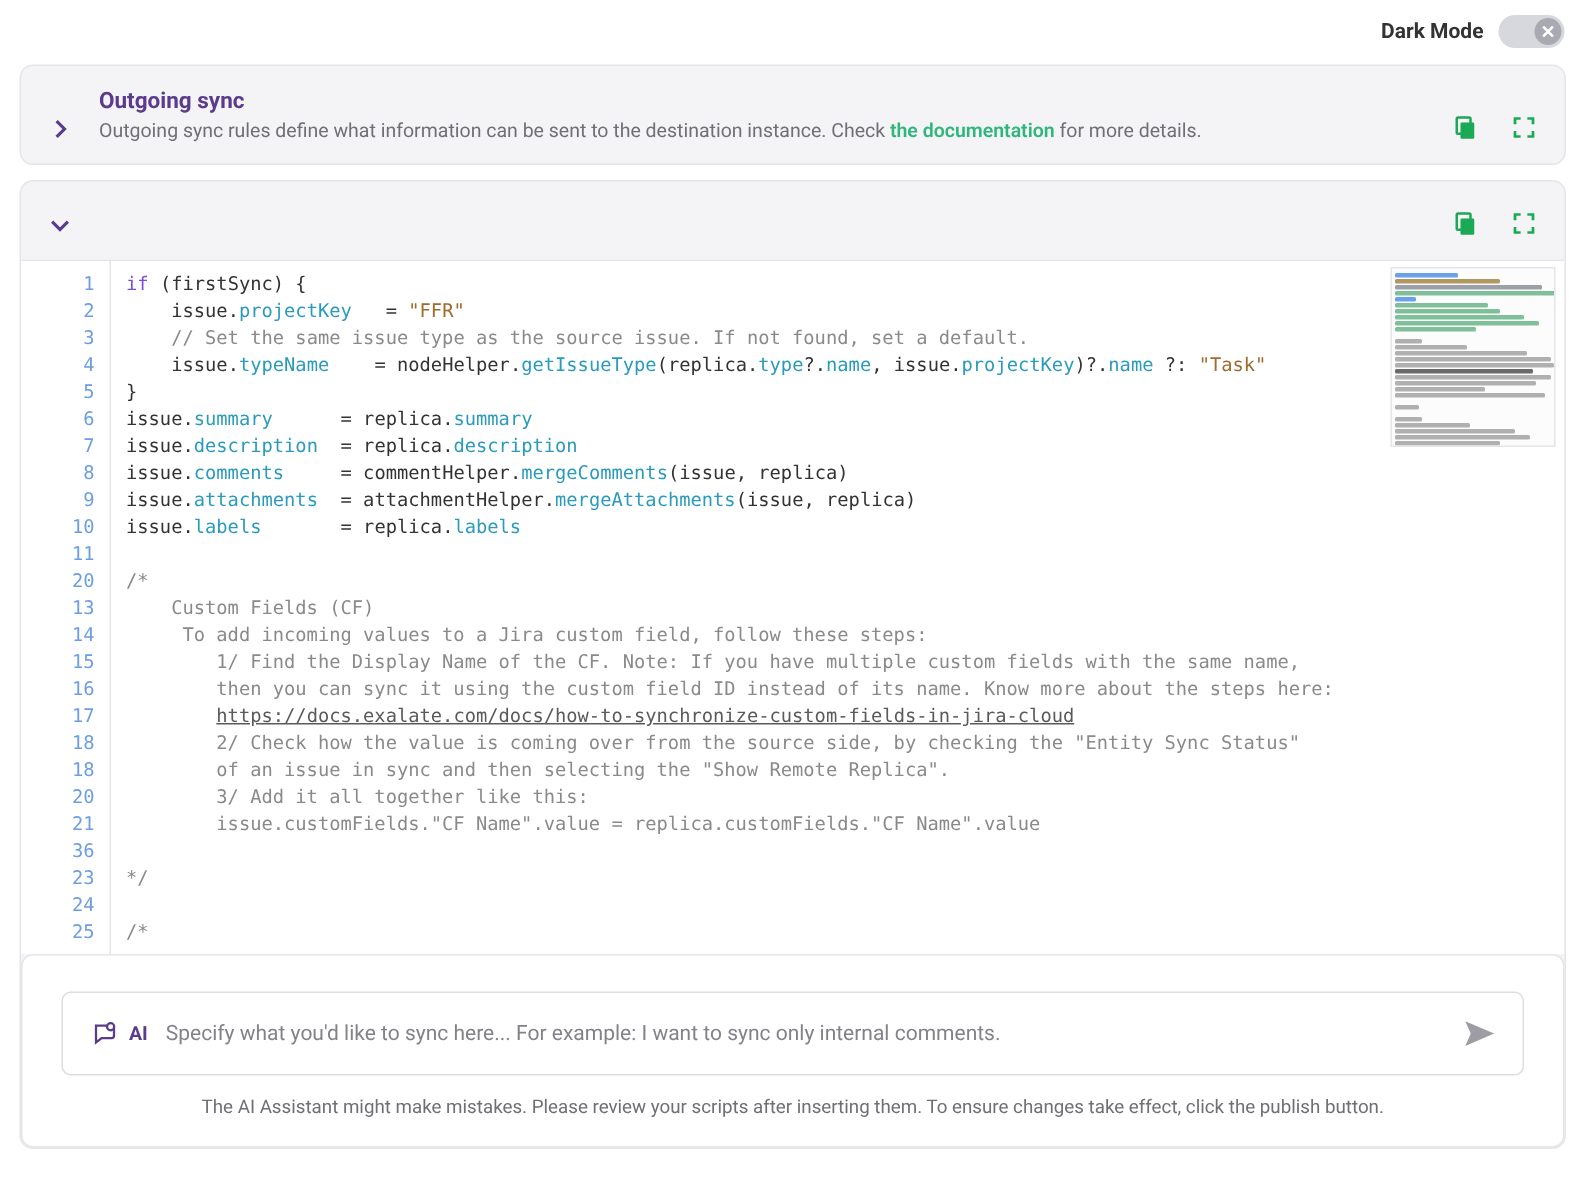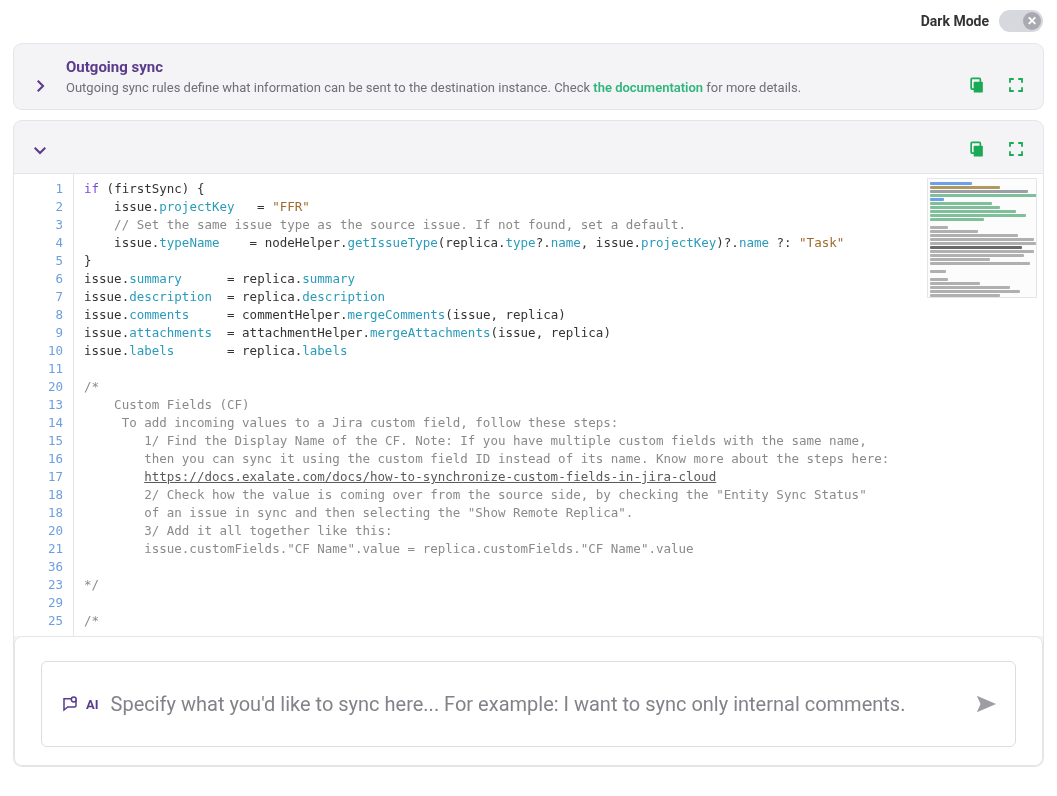--- a/index.html
+++ b/index.html
@@ -83,25 +83,25 @@
     border:1px solid var(--border);background:#fcfcfd;padding:2px;
     overflow:hidden;
   }
   .minimap .mline{height:3px;margin:1px 0;border-radius:1px;}
   
   .ai-panel{
     border:1px solid var(--border);border-radius:8px;margin-top:0;padding:24px 26px 18px 26px;
     background:#fff;
   }
   .ai-box{
-    border:1px solid #ddd;border-radius:6px;padding:30px 18px;display:flex;align-items:center;gap:12px;
+    border:1px solid #ddd;border-radius:6px;padding:16px 18px;display:flex;align-items:center;gap:12px;
   }
   .ai-badge{display:flex;align-items:center;gap:6px;color:var(--purple);font-weight:700;}
   .ai-badge svg{width:20px;height:18px;}
-  .ai-placeholder{color:#828289;font-size:20px;flex:1;}
+  .ai-placeholder{color:#828289;font-size:14px;flex:1;}
   .ai-send{color:#9d9da3;}
   .ai-send svg{width:22px;height:22px;display:block;}
   .ai-note{text-align:center;color:#6f6f75;font-size:12.5px;margin-top:14px;}
 </style>
 </head>
 <body>
 
 <div class="topbar">
   <span class="dark-label">Dark Mode</span>
   <div class="toggle">
@@ -188,21 +188,21 @@
         <div class="ln">14</div>
         <div class="ln">15</div>
         <div class="ln">16</div>
         <div class="ln">17</div>
         <div class="ln">18</div>
         <div class="ln">18</div>
         <div class="ln">20</div>
         <div class="ln">21</div>
         <div class="ln">36</div>
         <div class="ln">23</div>
-        <div class="ln">29</div>
+        <div class="ln">24</div>
         <div class="ln">25</div>
       </div>
     <div class="code" id="code"><div class="line"><span class="tok-kw">if</span><span class="tok-op"> (</span><span class="tok-id">firstSync</span><span class="tok-op">) {</span></div><div class="line"><span class="tok-op">    </span><span class="tok-id">issue</span><span class="tok-op">.</span><span class="tok-prop">projectKey</span><span class="tok-op">   = </span><span class="tok-str">"FFR"</span></div><div class="line"><span class="tok-op">    </span><span class="tok-com">// Set the same issue type as the source issue. If not found, set a default.</span></div><div class="line"><span class="tok-op">    </span><span class="tok-id">issue</span><span class="tok-op">.</span><span class="tok-prop">typeName</span><span class="tok-op">    = </span><span class="tok-id">nodeHelper</span><span class="tok-op">.</span><span class="tok-fn">getIssueType</span><span class="tok-op">(</span><span class="tok-id">replica</span><span class="tok-op">.</span><span class="tok-prop">type</span><span class="tok-op">?.</span><span class="tok-prop">name</span><span class="tok-op">, </span><span class="tok-id">issue</span><span class="tok-op">.</span><span class="tok-prop">projectKey</span><span class="tok-op">)?.</span><span class="tok-prop">name</span><span class="tok-op"> ?: </span><span class="tok-str">"Task"</span></div><div class="line"><span class="tok-op">}</span></div><div class="line"><span class="tok-id">issue</span><span class="tok-op">.</span><span class="tok-prop">summary</span><span class="tok-op">      = </span><span class="tok-id">replica</span><span class="tok-op">.</span><span class="tok-prop">summary</span></div><div class="line"><span class="tok-id">issue</span><span class="tok-op">.</span><span class="tok-prop">description</span><span class="tok-op">  = </span><span class="tok-id">replica</span><span class="tok-op">.</span><span class="tok-prop">description</span></div><div class="line"><span class="tok-id">issue</span><span class="tok-op">.</span><span class="tok-prop">comments</span><span class="tok-op">     = </span><span class="tok-id">commentHelper</span><span class="tok-op">.</span><span class="tok-fn">mergeComments</span><span class="tok-op">(</span><span class="tok-id">issue</span><span class="tok-op">, </span><span class="tok-id">replica</span><span class="tok-op">)</span></div><div class="line"><span class="tok-id">issue</span><span class="tok-op">.</span><span class="tok-prop">attachments</span><span class="tok-op">  = </span><span class="tok-id">attachmentHelper</span><span class="tok-op">.</span><span class="tok-fn">mergeAttachments</span><span class="tok-op">(</span><span class="tok-id">issue</span><span class="tok-op">, </span><span class="tok-id">replica</span><span class="tok-op">)</span></div><div class="line"><span class="tok-id">issue</span><span class="tok-op">.</span><span class="tok-prop">labels</span><span class="tok-op">       = </span><span class="tok-id">replica</span><span class="tok-op">.</span><span class="tok-prop">labels</span></div><div class="line">&nbsp;</div><div class="line"><span class="tok-com">/*</span></div><div class="line"><span class="tok-com">    Custom Fields (CF)</span></div><div class="line"><span class="tok-com">     To add incoming values to a Jira custom field, follow these steps:</span></div><div class="line"><span class="tok-com">        1/ Find the Display Name of the CF. Note: If you have multiple custom fields with the same name,</span></div><div class="line"><span class="tok-com">        then you can sync it using the custom field ID instead of its name. Know more about the steps here:</span></div><div class="line"><span class="tok-com">        </span><span class="tok-url">https://docs.exalate.com/docs/how-to-synchronize-custom-fields-in-jira-cloud</span></div><div class="line"><span class="tok-com">        2/ Check how the value is coming over from the source side, by checking the "Entity Sync Status"</span></div><div class="line"><span class="tok-com">        of an issue in sync and then selecting the "Show Remote Replica".</span></div><div class="line"><span class="tok-com">        3/ Add it all together like this:</span></div><div class="line"><span class="tok-com">        issue.customFields."CF Name".value = replica.customFields."CF Name".value</span></div><div class="line">&nbsp;</div><div class="line"><span class="tok-com">*/</span></div><div class="line">&nbsp;</div><div class="line"><span class="tok-com">/*</span></div></div>
     <div class="minimap" id="minimap">
         <div class="mline" style="width: 42px; background: rgb(106, 161, 232);"></div>
         <div class="mline" style="width: 70px; background: rgb(177, 151, 96);"></div>
         <div class="mline" style="width: 98px; background: rgb(154, 160, 166);"></div>
         <div class="mline" style="width: 110px; background: rgb(127, 191, 154);"></div>
         <div class="mline" style="width: 14px; background: rgb(106, 161, 232);"></div>
         <div class="mline" style="width: 62px; background: rgb(127, 191, 154);"></div>
@@ -241,14 +241,15 @@
           </svg>
         <span>AI</span>
       </span>
       <span class="ai-placeholder">Specify what you'd like to sync here...   For example: I want to sync only internal comments.</span>
       <span class="ai-send">
         <svg viewBox="0 0 24 24" fill="#9d9da3">
             <path d="M2 21l21-9L2 3l4 9-4 9z"></path>
           </svg>
       </span>
     </div>
+    <div class="ai-note">The AI Assistant might make mistakes. Please review your scripts after inserting them. To ensure changes take effect, click the publish button.</div>
   </div>
 </div>
 
 </body></html>

